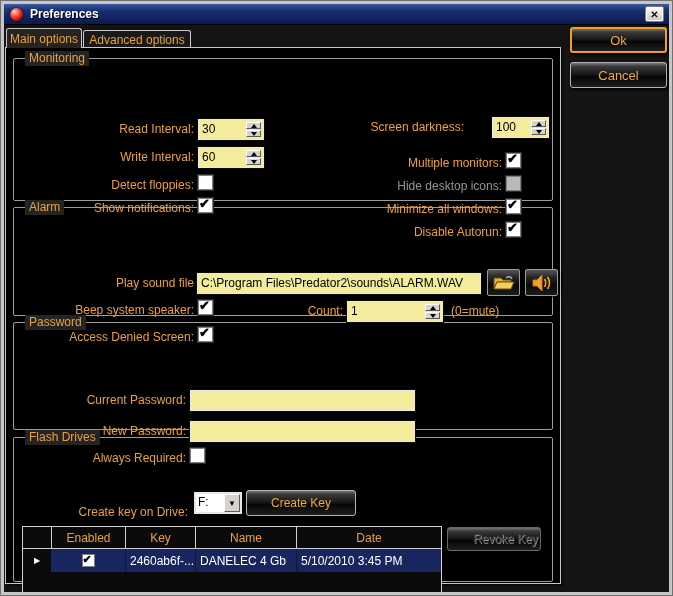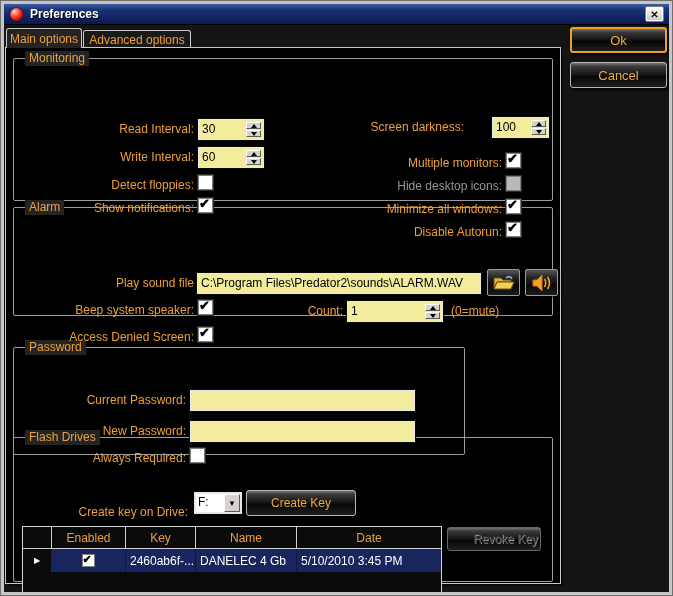--- a/index.html
+++ b/index.html
@@ -209,21 +209,21 @@
             <span class="sb up"></span>
             <span class="sb down"></span>
           </span>
       </div>
       <div class="note" style="left:445px;top:256px;">(0=mute)</div>
       <div class="lbl" style="left:20px;top:282px;width:168px;">Access Denied Screen:</div>
       <div class="cb checked" style="left:192px;top:279px;">
         <span class="mark">✔</span>
       </div>
 
-      <div class="grp" style="left:7px;top:274px;width:452px;height:108px;margin-top:25px;">
+      <div class="grp" style="left:7px;top:274px;width:540px;height:108px;">
         <div class="grpcap">Password</div>
       </div>
       <div class="lbl" style="left:10px;top:345px;width:170px;">Current Password:</div>
       <div class="field" style="left:184px;top:342px;width:225px;height:21px;"></div>
       <div class="lbl" style="left:10px;top:376px;width:170px;">New Password:</div>
       <div class="field" style="left:184px;top:373px;width:225px;height:21px;"></div>
       <div class="lbl" style="left:10px;top:403px;width:170px;">Always Required:</div>
       <div class="cb" style="left:184px;top:400px;">
         
       </div>

